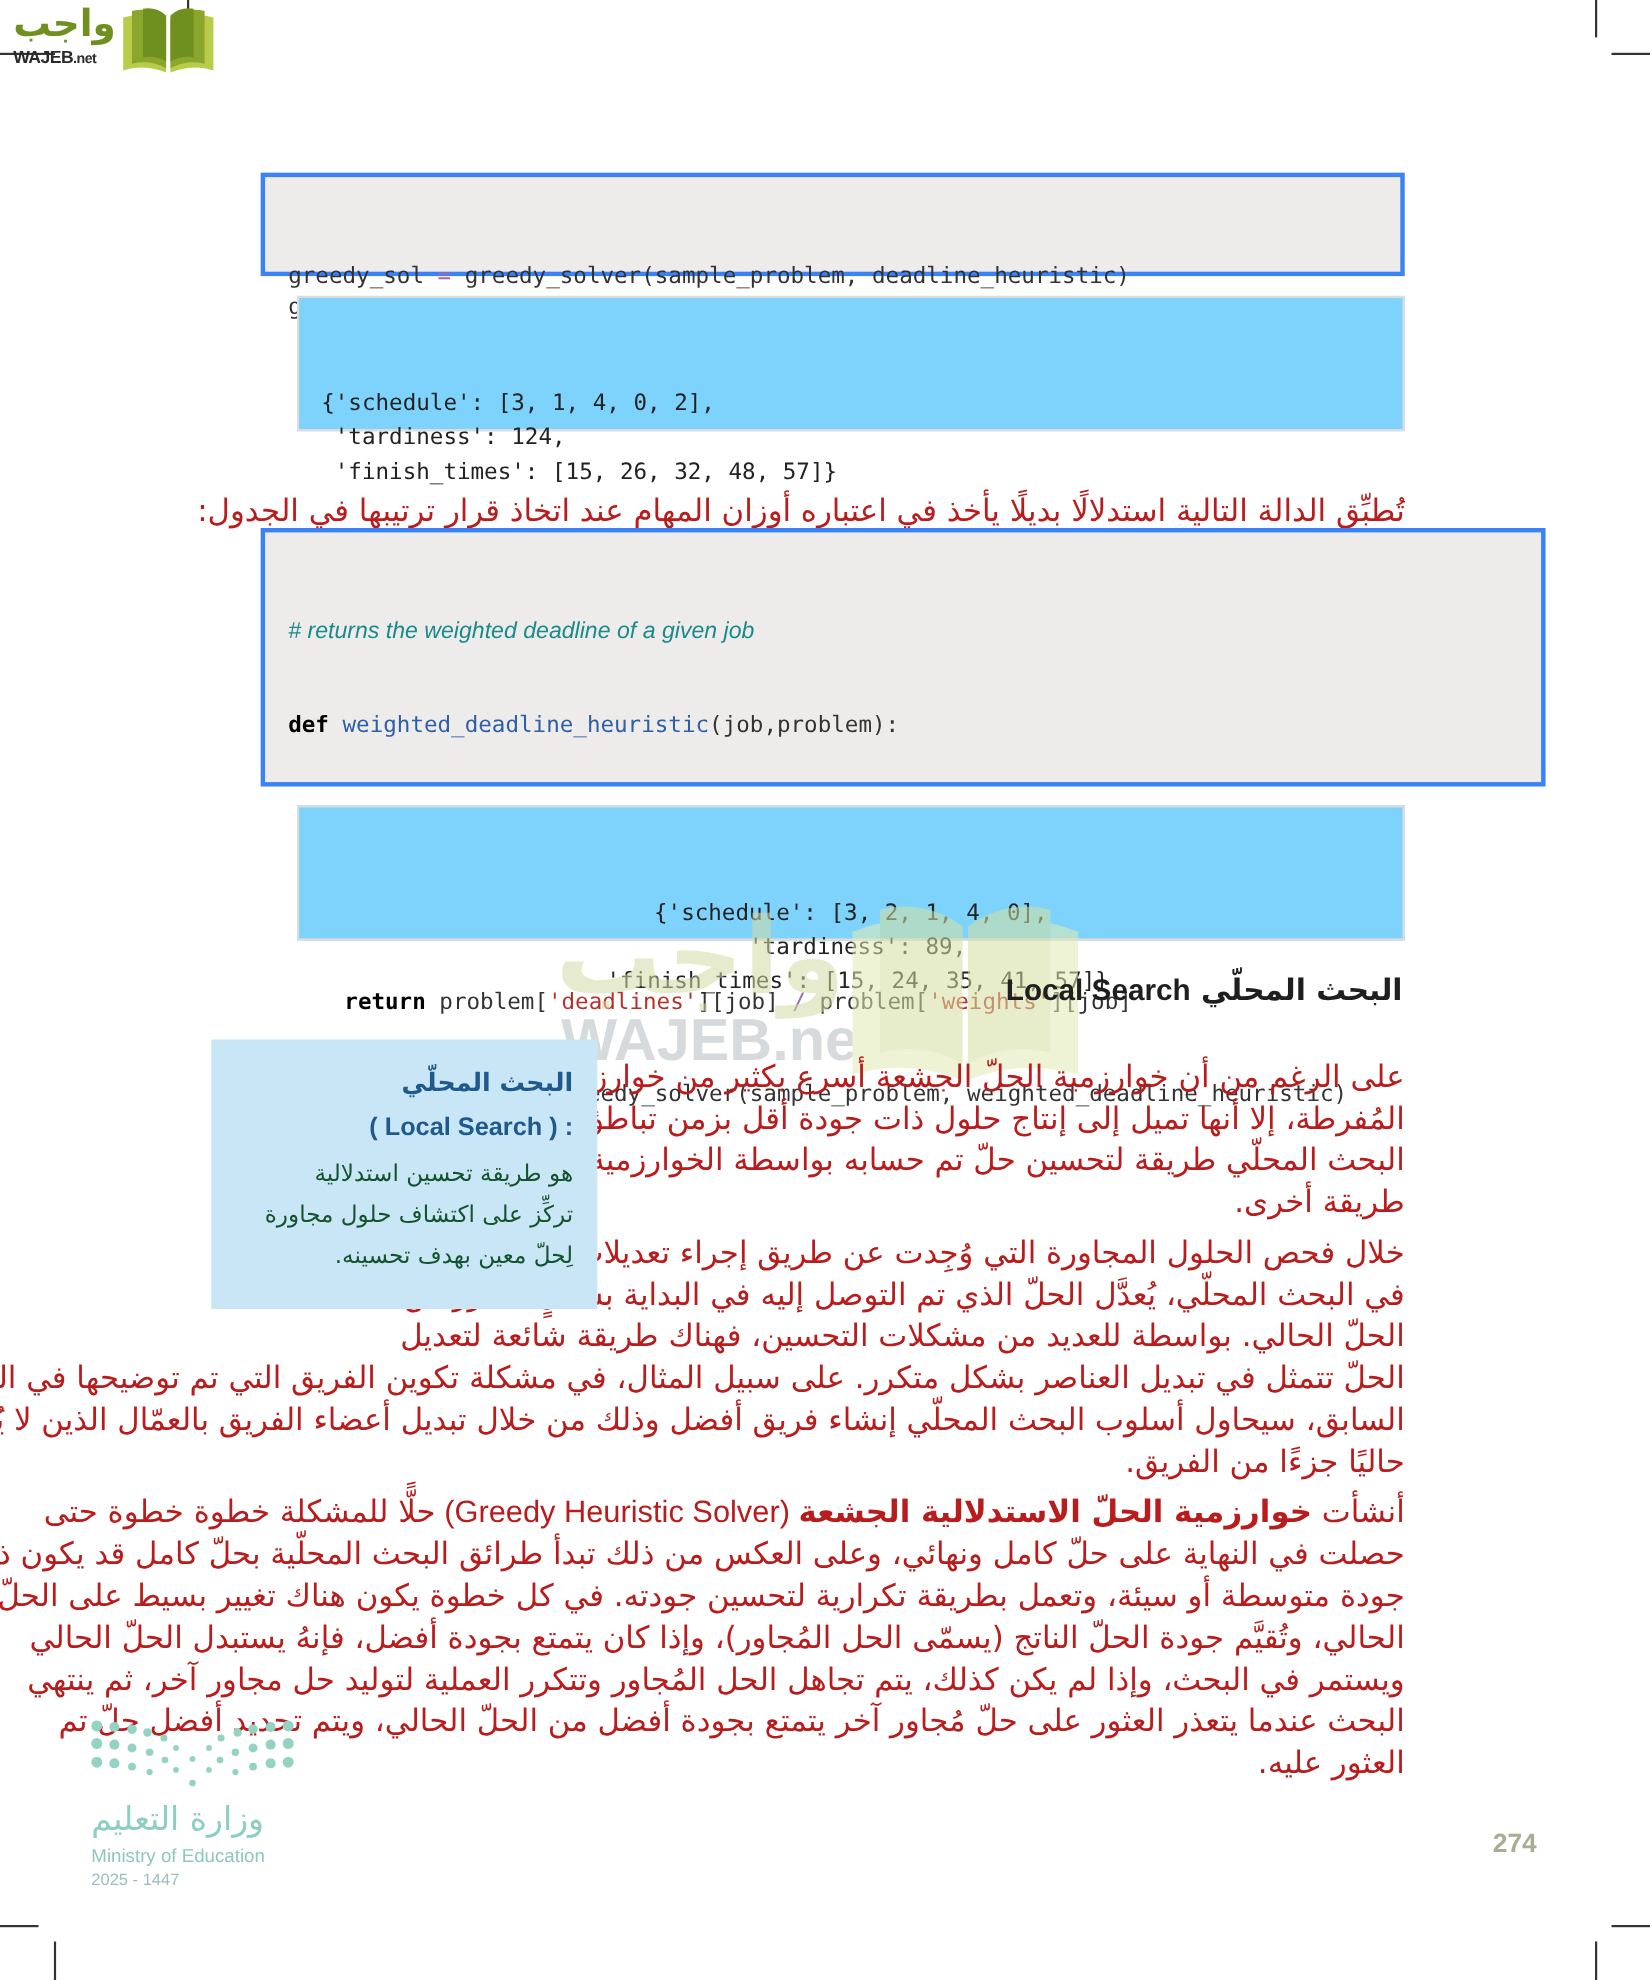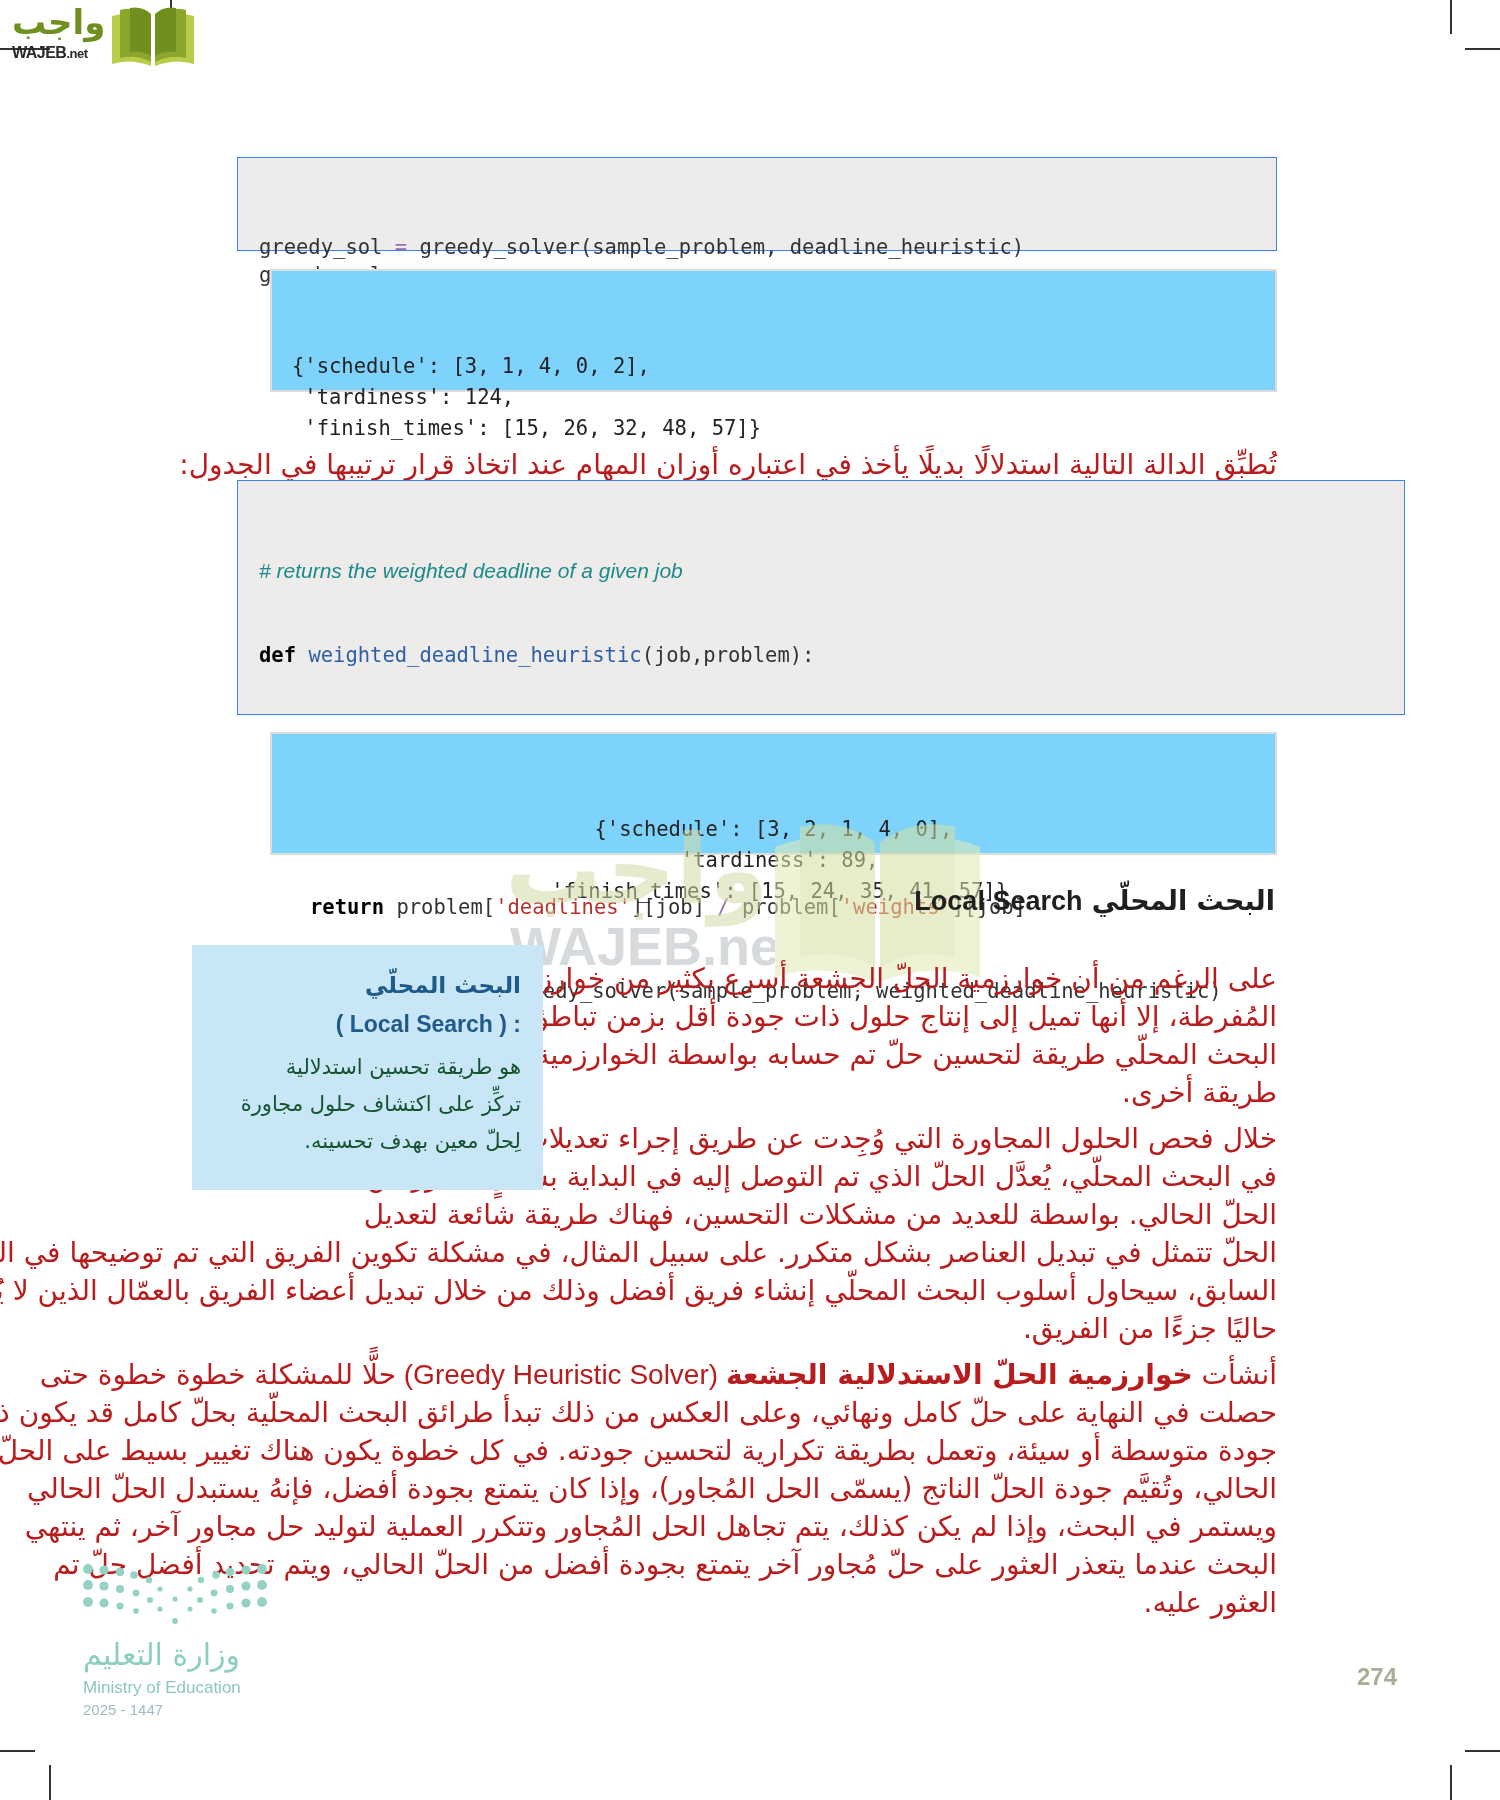--- a/index.html
+++ b/index.html
@@ -12,21 +12,21 @@
   .crop { position:absolute; background:#333; }
   
   .logo { left:10px; top:4px; width:180px; height:64px; }
   .logo-ar { position:absolute; left:2px; top:-2px; font-family:"DejaVu Sans", sans-serif; font-weight:bold; font-size:34px; color:#6f8f1f; direction:rtl; }
   .logo-en { position:absolute; left:2px; top:40px; font-family:"Liberation Sans", sans-serif; font-weight:bold; font-size:16px; color:#2a2a2a; letter-spacing:-0.5px; }
   .logo-en small { font-size:13px; }
   .logo-book { position:absolute; left:98px; top:2px; width:90px; height:62px; }
 
   
   .code {
-    position:absolute; background:#eeebeb; border:1px solid #3b82f6;
+    position:absolute; background:#eeebeb; border:4px solid #3b82f6;
     font-family:"DejaVu Sans Mono", monospace; font-size:20.5px; color:#333;
     line-height:28px; box-sizing:border-box; white-space:pre;
   }
   .output {
     position:absolute; background:#7dd3fc; border:2px solid #dcdcdc;
     font-family:"DejaVu Sans Mono", monospace; font-size:20.5px; color:#222;
     line-height:31px; box-sizing:border-box; white-space:pre;
   }
   .cmt { color:#1a8a8a; font-style:italic; font-family:"Liberation Sans", sans-serif; font-size:21px; }
   .kw { color:#000000; font-weight:bold; }

